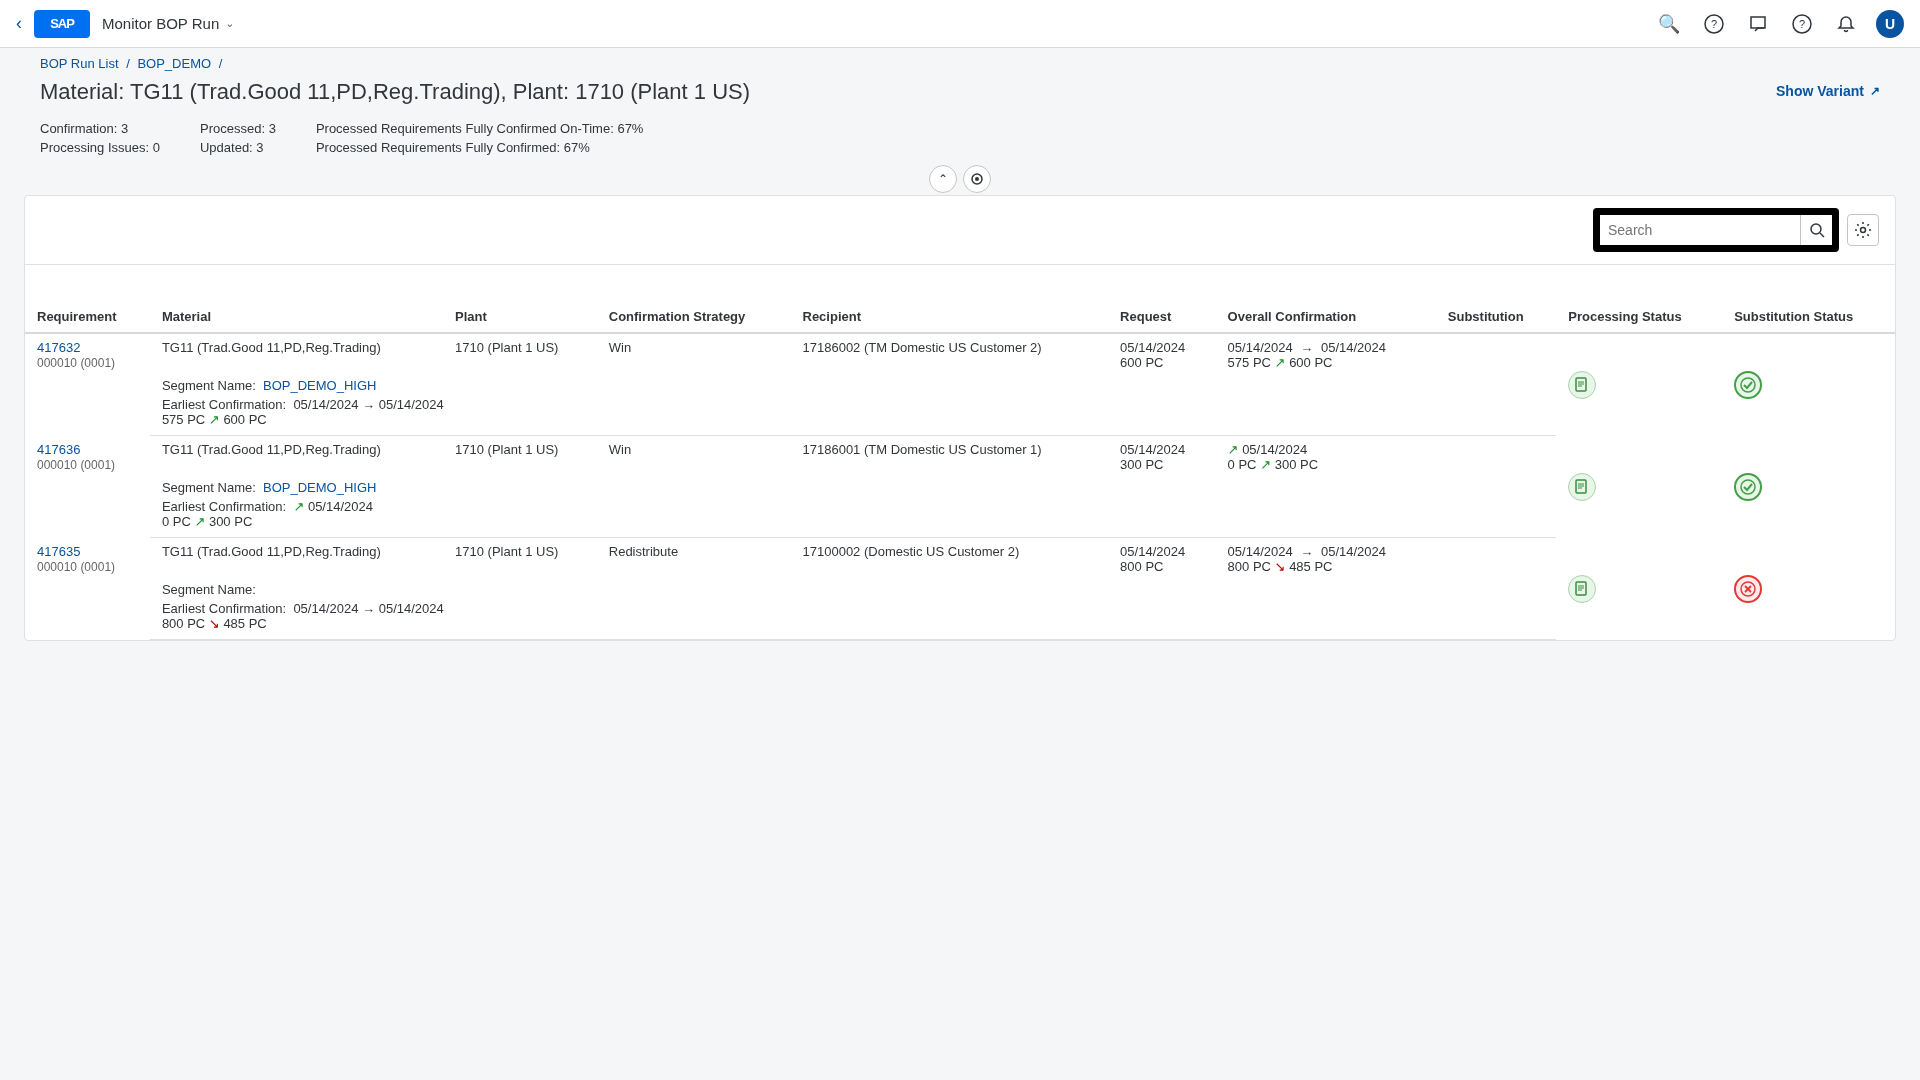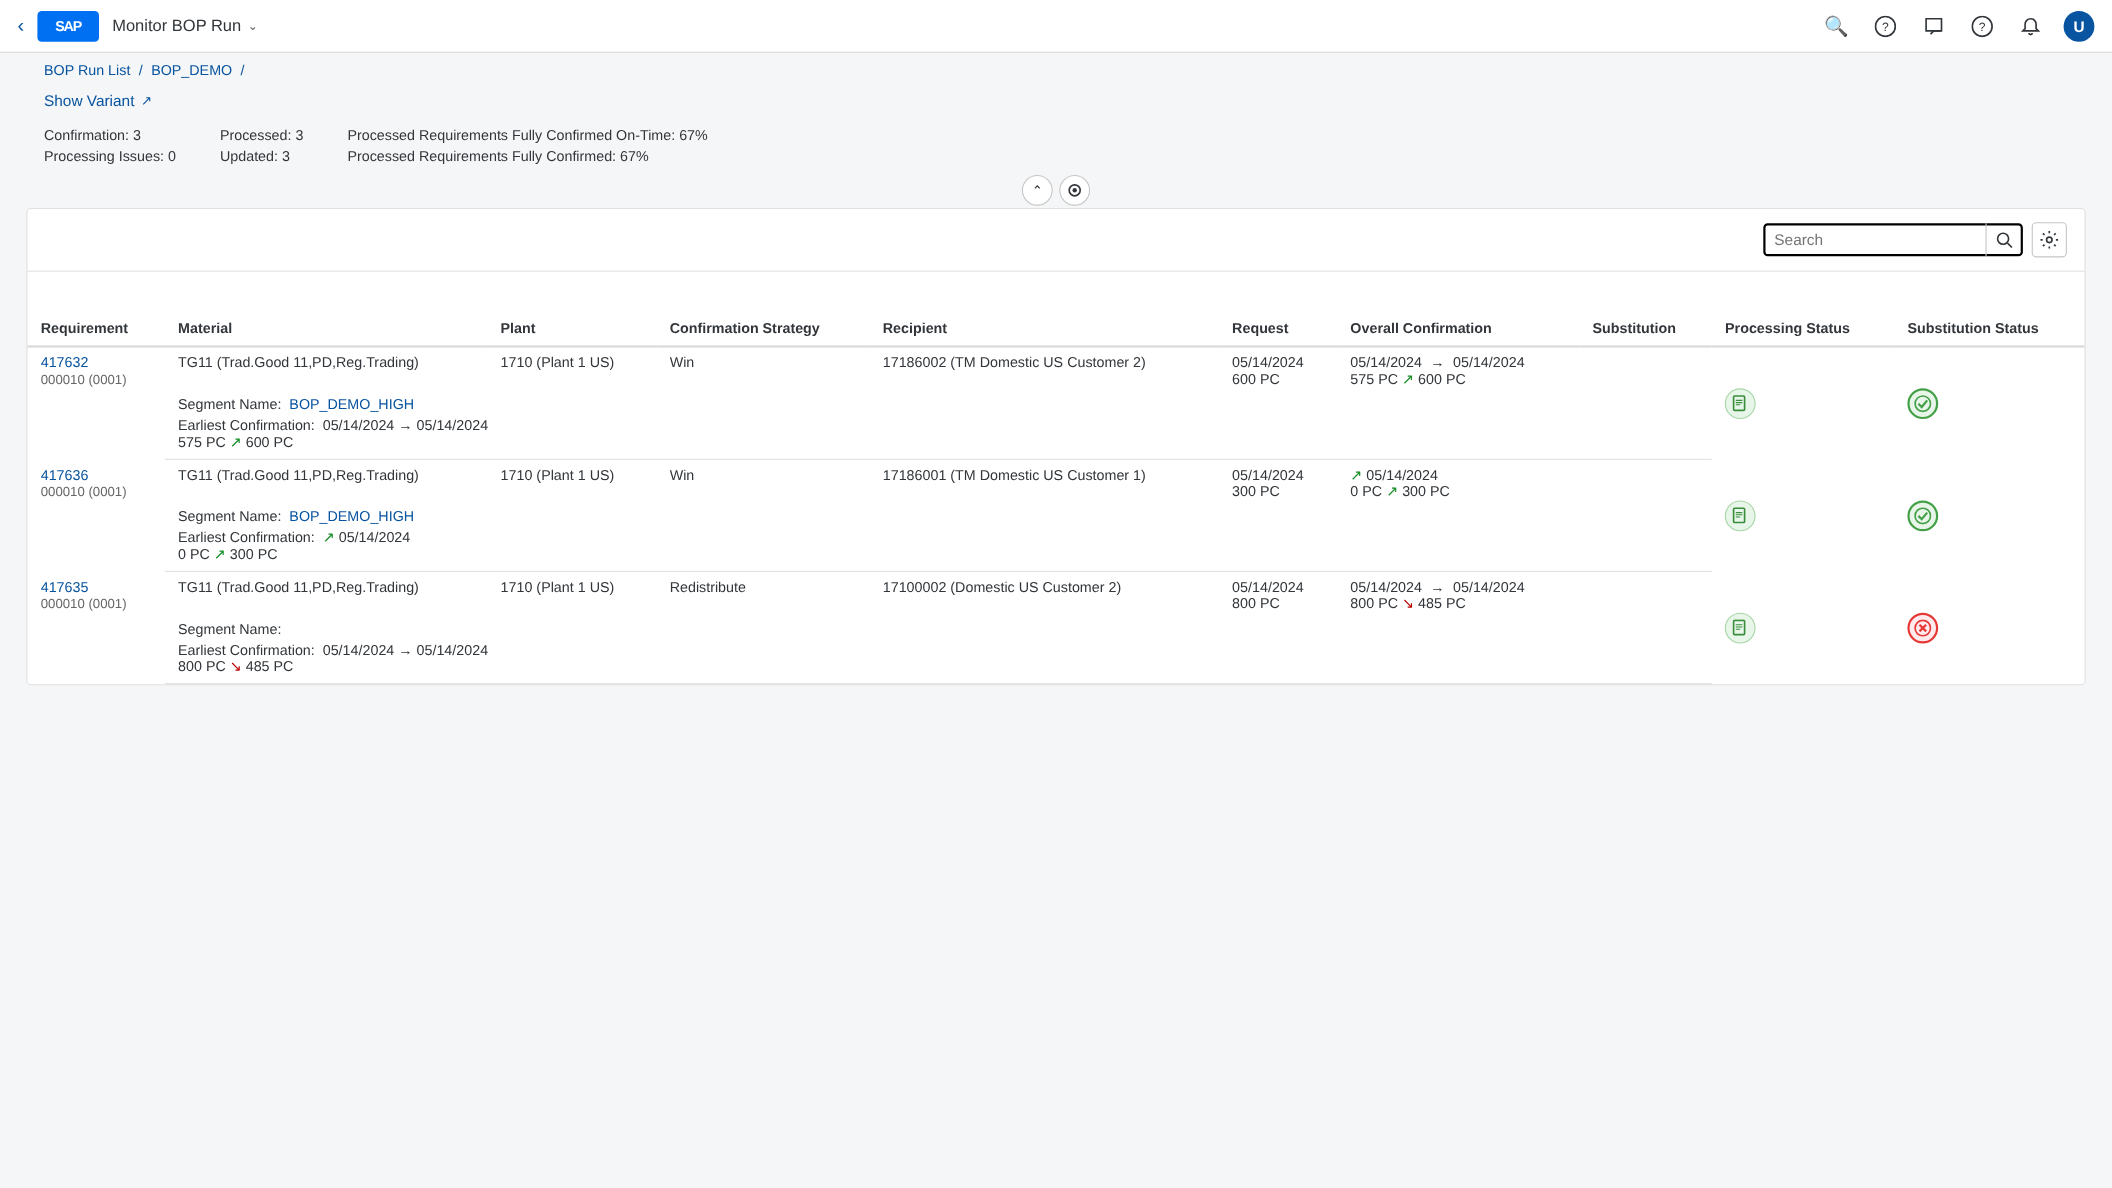--- a/index.html
+++ b/index.html
@@ -48,20 +48,21 @@
       display: flex; align-items: flex-start; justify-content: space-between;
     }
     .page-title {
       font-size: 22px; font-weight: 400; color: #32363a;
     }
     .show-variant-btn {
       display: flex; align-items: center; gap: 6px;
       color: #0854a0; font-size: 14px; cursor: pointer;
       border: none; background: none; white-space: nowrap;
       margin-top: 4px;
+      font-weight: bold;
     }
     .show-variant-btn .ext-icon { font-size: 12px; }
 
     
     .stats-row {
       padding: 4px 40px 8px 40px;
       display: grid; grid-template-columns: repeat(3, auto) 1fr; gap: 4px 0;
     }
     .stat-item {
       font-size: 13px; color: #32363a; padding-right: 40px;
@@ -98,22 +99,22 @@
       border: none; background: #fff; color: #0854a0; white-space: nowrap;
     }
     .tab-btn.active {
       background: #fff; border: 2px solid #0854a0; margin: -1px;
       font-weight: 500;
     }
     .tab-btn:not(:last-child) { border-right: 1px solid #0854a0; }
     .toolbar-spacer { flex: 1; }
     .search-container {
       display: flex; align-items: center;
-      border: 2px solid #000000; border-radius: 4px;
-      background: #fff; height: 30px;
+      border: 7px solid #000000; border-radius: 4px;
+      background: #fff; height: 44px;
     }
     .search-input {
       border: none; outline: none; padding: 0 8px;
       font-size: 14px; width: 200px; background: transparent;
     }
     .search-icon-btn {
       width: 32px; height: 30px; display: flex; align-items: center; justify-content: center;
       cursor: pointer; color: #32363a; border-left: 1px solid #c5c5c5;
       background: none; border-top: none; border-right: none; border-bottom: none;
     }
@@ -202,20 +203,21 @@
 </div>
 
 <div class="breadcrumb">
   <a href="#">BOP Run List</a>
   <span> / </span>
   <a href="#">BOP_DEMO</a>
   <span> /</span>
 </div>
 
 <div class="page-header">
+  <h1 class="page-title">Material: TG11 (Trad.Good 11,PD,Reg.Trading), Plant: 1710 (Plant 1 US)</h1>
   <button class="show-variant-btn">
     <span>Show Variant</span>
     <span class="ext-icon">↗</span>
   </button>
 </div>
 
 <div class="stats-row">
   <div class="stat-item">
     <span>Confirmation:</span>
     <span>3</span>

